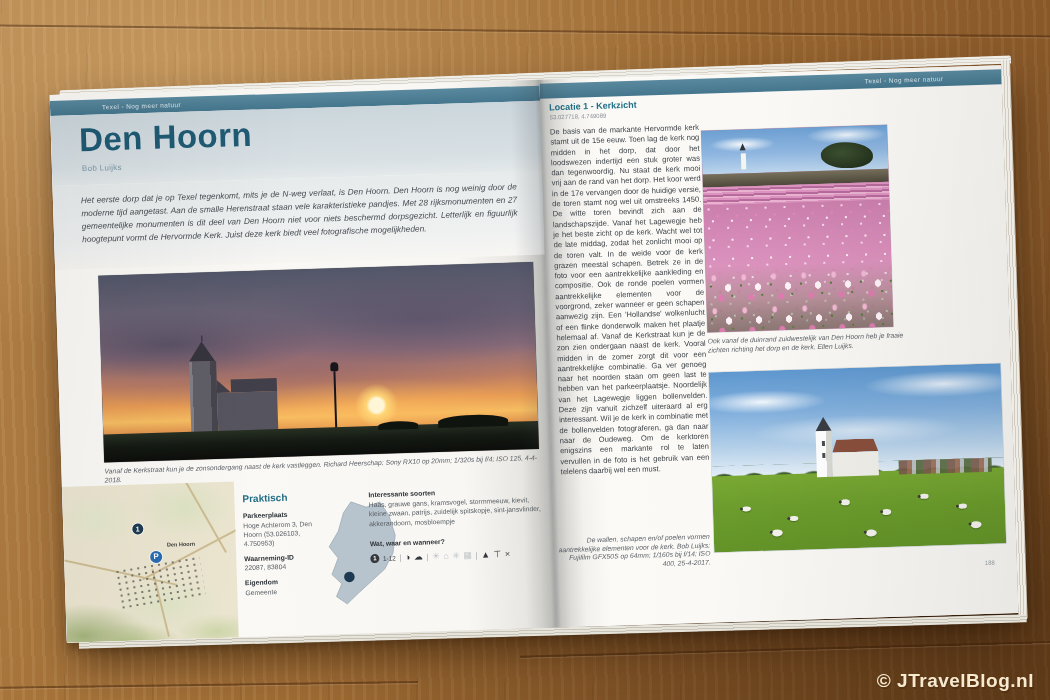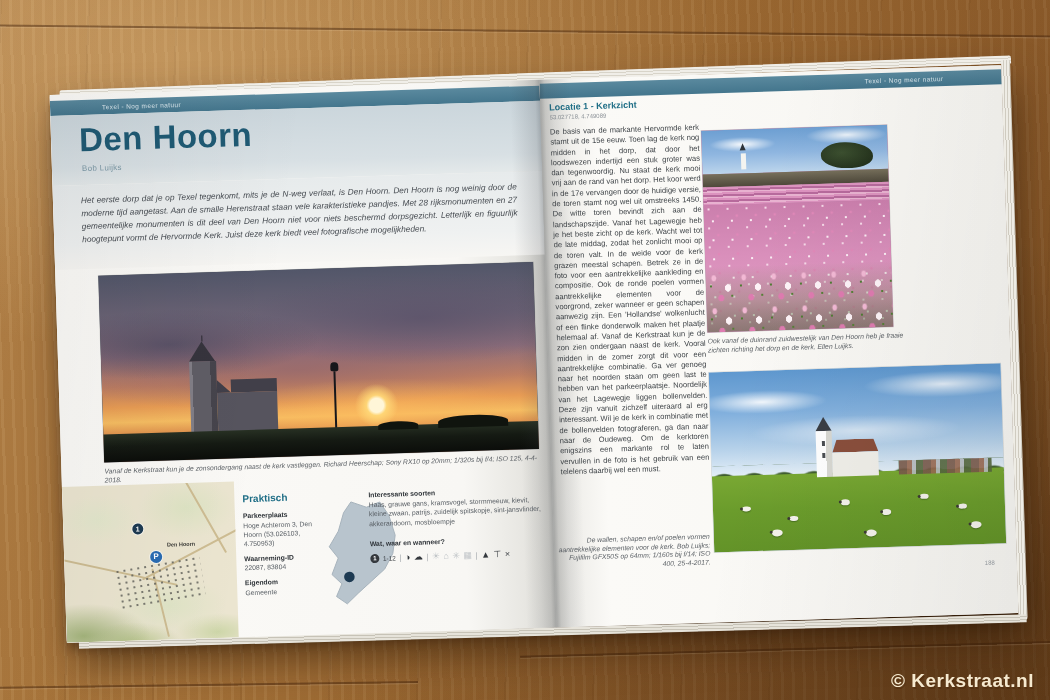--- a/index.html
+++ b/index.html
@@ -324,13 +324,13 @@
     </div>
 
     <div class="caption cap-right">De wallen, schapen en/of poelen vormen aantrekkelijke elementen voor de kerk. Bob Luijks; Fujifilm GFX50S op 64mm; 1/160s bij f/14; ISO 400, 25-4-2017.</div>
     <div class="page-num">188</div>
   </div>
 
   <div class="spine"></div>
   <div class="book-light"></div>
 </div>
 
-<div class="watermark">© Kerkstraat.nl</div>
+<div class="watermark">© JTravelBlog.nl</div>
 
 </body></html>

